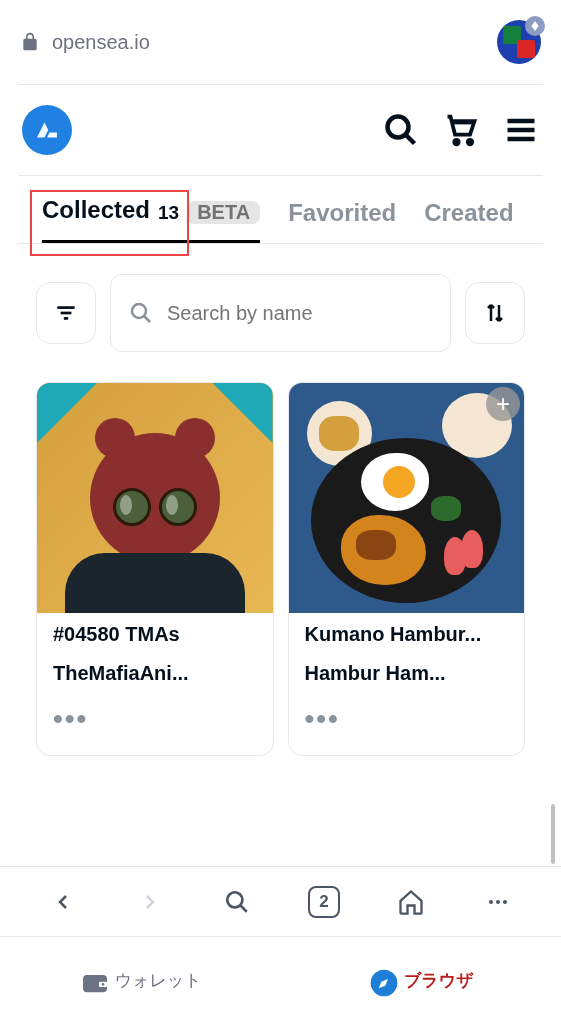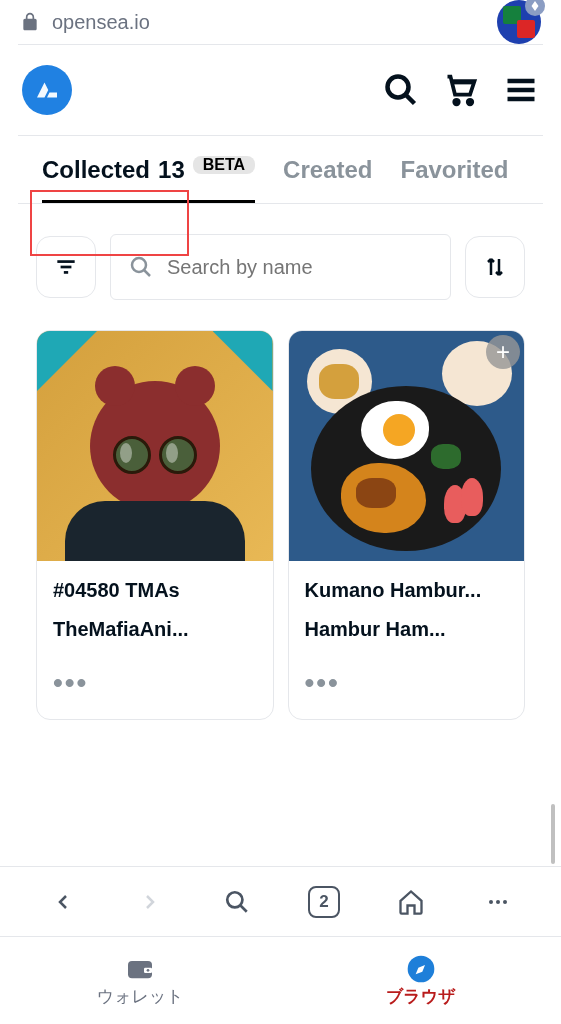--- a/index.html
+++ b/index.html
@@ -1,63 +1,63 @@
 <!DOCTYPE html>
 <html><head>
   <meta charset="utf-8">
   <style>
     * { margin: 0; padding: 0; box-sizing: border-box; }
     body { font-family: -apple-system, BlinkMacSystemFont, "Segoe UI", Arial, sans-serif; width: 561px; height: 1024px; background: #fff; overflow: hidden; position: relative; }
     
     
-    .address-bar { display: flex; align-items: center; padding: 0 20px; gap: 12px; }
+    .address-bar { display: flex; align-items: center; padding: 20px 20px; gap: 12px; }
     .lock-icon { color: #6b7280; width: 20px; height: 20px; }
     .url-text { color: #6b7280; font-size: 20px; flex: 1; }
     .avatar { width: 44px; height: 44px; border-radius: 50%; background: #1e40af; position: relative; overflow: hidden; }
     .avatar::before { content: ''; position: absolute; width: 18px; height: 18px; background: #15803d; top: 6px; left: 6px; border-radius: 2px; }
     .avatar::after { content: ''; position: absolute; width: 18px; height: 18px; background: #dc2626; bottom: 6px; right: 6px; border-radius: 2px; }
     .eth-badge { position: absolute; top: -4px; right: -4px; width: 20px; height: 20px; border-radius: 50%; background: #8b9dc3; display: flex; align-items: center; justify-content: center; z-index: 2; }
     .avatar-wrap { position: relative; }
     
     .divider { height: 1px; background: #e5e7eb; margin: 0 18px; }
     
     
     .header { display: flex; align-items: center; padding: 20px 22px; gap: 12px; }
     .logo { width: 50px; height: 50px; border-radius: 50%; background: #2081e2; display: flex; align-items: center; justify-content: center; }
     .brand-name { font-size: 30px; font-weight: 800; color: #04111d; letter-spacing: -0.5px; }
     .header-spacer { flex: 1; }
     .header-icon { width: 36px; height: 36px; color: #04111d; cursor: pointer; }
     .header-icons { display: flex; gap: 24px; align-items: center; }
     
     
     .tabs { display: flex; gap: 28px; padding: 20px 24px 0; border-bottom: 1px solid #e5e7eb; margin: 0 18px; }
-    .tab { display: flex; align-items: flex-start; gap: 8px; padding-bottom: 16px; cursor: pointer; }
+    .tab { display: flex; align-items: flex-end; gap: 8px; padding-bottom: 16px; cursor: pointer; }
     .tab.active { border-bottom: 3px solid #000; }
     .tab-label { font-size: 24px; font-weight: 700; color: #8a939b; }
     .tab.active .tab-label { color: #04111d; }
-    .tab-count { font-size: 24px; font-weight: 600; color: #8a939b; }
+    .tab-count { font-size: 19px; font-weight: 600; color: #8a939b; }
     .tab.active .tab-count { color: #04111d; }
-    .beta-badge { background: #e5e5e5; color: #000000; font-size: 16px; font-weight: 700; padding: 0 10px; border-radius: 8px; }
+    .beta-badge { background: #e5e5e5; color: #737373; font-size: 20px; font-weight: 700; padding: 0 10px; border-radius: 8px; }
     
     .highlight-box { position: absolute; border: 2px solid #ef4444; top: 190px; left: 30px; width: 159px; height: 66px; pointer-events: none; }
     
     
     .filter-bar { display: flex; gap: 14px; padding: 30px 36px; align-items: center; }
     .filter-btn, .sort-btn { width: 62px; height: 62px; border: 1px solid #e5e7eb; border-radius: 14px; background: #fff; display: flex; align-items: center; justify-content: center; cursor: pointer; }
-    .search-box { flex: 1; height: 66px; border: 1px solid #e5e7eb; border-radius: 6px; display: flex; align-items: center; padding: 0 18px; gap: 14px; }
+    .search-box { flex: 1; height: 78px; border: 1px solid #e5e7eb; border-radius: 12px; display: flex; align-items: center; padding: 0 18px; gap: 14px; }
     .search-input { border: none; outline: none; font-size: 20px; color: #8a939b; flex: 1; background: transparent; }
     .search-icon-sm { width: 24px; height: 24px; color: #8a939b; }
     
     
     .grid { display: flex; gap: 14px; padding: 0 36px; }
     .card { flex: 1; border: 1px solid #e5e7eb; border-radius: 14px; overflow: hidden; background: #fff; }
     .card-img { width: 100%; height: 230px; position: relative; }
     .card-img-1 { background: linear-gradient(135deg, #d4a03d 0%, #e8b855 100%); }
     .card-img-2 { background: #2d5a8a; }
-    .card-body { padding: 18px 16px; }
+    .card-body { padding: 10px 16px; }
     .card-title { font-size: 20px; font-weight: 700; color: #04111d; white-space: nowrap; overflow: hidden; text-overflow: ellipsis; }
     .card-subtitle { font-size: 20px; font-weight: 700; color: #04111d; white-space: nowrap; overflow: hidden; text-overflow: ellipsis; margin-top: 16px; }
     .card-footer { padding: 8px 16px 20px; }
     .dots { color: #8a939b; font-size: 28px; font-weight: 700; letter-spacing: 2px; }
     
     
     .bear-head { position: absolute; top: 50px; left: 50%; transform: translateX(-50%); width: 130px; height: 130px; background: #8b2e2e; border-radius: 50%; }
     .bear-ear-l { position: absolute; top: -15px; left: 5px; width: 40px; height: 40px; background: #8b2e2e; border-radius: 50%; }
     .bear-ear-r { position: absolute; top: -15px; right: 5px; width: 40px; height: 40px; background: #8b2e2e; border-radius: 50%; }
     .bear-glasses { position: absolute; top: 55px; left: 50%; transform: translateX(-50%); display: flex; gap: 8px; }
@@ -83,21 +83,21 @@
     .broccoli { position: absolute; top: 58px; right: 40px; width: 30px; height: 25px; background: #2d6b2d; border-radius: 40%; }
     
     
     .browser-nav { position: absolute; bottom: 88px; left: 0; right: 0; height: 70px; border-top: 1px solid #e5e7eb; display: flex; align-items: center; justify-content: space-around; padding: 0 20px; background: #fff; }
     .nav-btn { width: 34px; height: 34px; display: flex; align-items: center; justify-content: center; cursor: pointer; color: #4b5563; }
     .nav-btn.disabled { color: #d1d5db; }
     .tab-count-box { width: 32px; height: 32px; border: 2.5px solid #4b5563; border-radius: 8px; display: flex; align-items: center; justify-content: center; font-size: 17px; font-weight: 700; color: #4b5563; }
     
     
     .app-tabs { position: absolute; bottom: 0; left: 0; right: 0; height: 88px; display: flex; border-top: 1px solid #e5e7eb; background: #fff; }
-    .app-tab { flex: 1; display: flex; flex-direction: column; align-items: center; justify-content: center; gap: 4px; cursor: pointer; }
+    .app-tab { flex: 1; display: flex; align-items: center; justify-content: center; gap: 4px; cursor: pointer; }
     .app-tab-icon { width: 32px; height: 28px; }
     .app-tab-label { font-size: 17px; color: #6b7280; }
     .app-tab.active .app-tab-label { color: #b91c1c; font-weight: 600; }
     
     
     .scroll-hint { position: absolute; bottom: 160px; right: 6px; width: 4px; height: 60px; background: #c0c0c0; border-radius: 2px; }
   </style>
 </head>
 <body>
 
@@ -155,24 +155,24 @@
 
 <div class="divider"></div>
 
 <div class="tabs">
   <div class="tab active">
     <span class="tab-label">Collected</span>
     <span class="tab-count">13</span>
     <span class="beta-badge">BETA</span>
   </div>
   <div class="tab">
+    <span class="tab-label">Favorited</span>
+  </div>
+  <div class="tab">
     <span class="tab-label">Created</span>
-  </div>
-  <div class="tab">
-    <span class="tab-label">Favorited</span>
   </div>
 </div>
 
 <div class="highlight-box"></div>
 
 <div class="filter-bar">
   <button class="filter-btn">
     <svg viewBox="0 0 24 24" width="26" height="26" fill="none" stroke="#04111d" stroke-width="2.5">
         <line x1="4" y1="7" x2="20" y2="7"></line>
         <line x1="7" y1="12" x2="17" y2="12"></line>

